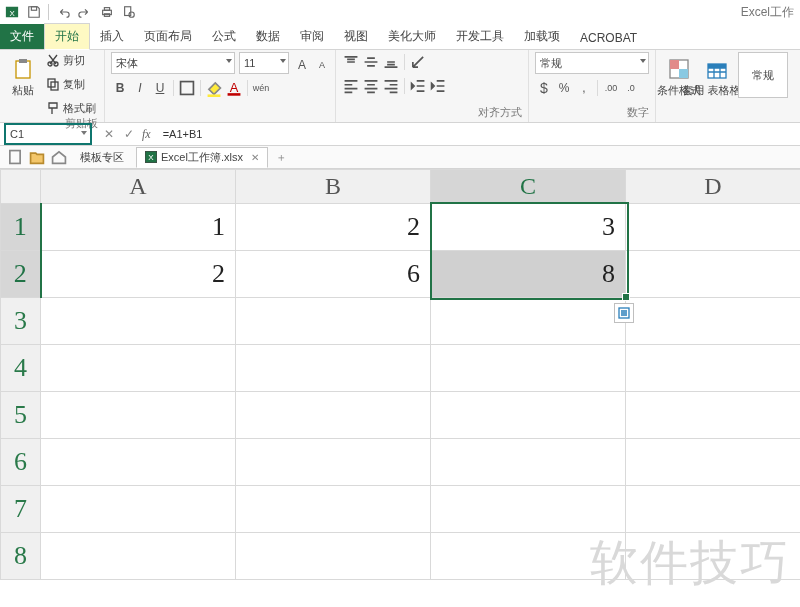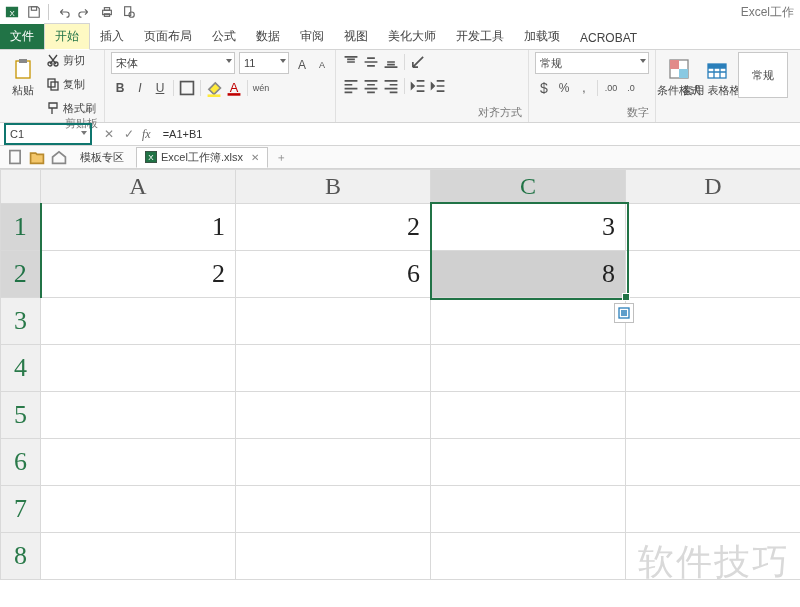--- a/index.html
+++ b/index.html
@@ -69,21 +69,21 @@
 th.rowh.sel{background:#d6d6d6;border-right:2px solid #217346;color:#217346}
 td{height:46px;font-family:"Times New Roman",serif;font-size:26px;color:#222;text-align:right;padding-right:10px;background:#fff}
 td.selA{background:#fff}
 td.selB{background:#d0d0d0}
 .colh span{font-family:"Times New Roman",serif;font-size:24px}
 .selbox{position:absolute;border:2px solid #217346;pointer-events:none}
 .fillh{position:absolute;width:6px;height:6px;background:#217346;border:1px solid #fff}
 .autohint{position:absolute;width:18px;height:18px;border:1px solid #bfbfbf;background:#fff;display:flex;align-items:center;justify-content:center}
 .autohint svg{width:12px;height:12px}
 
-.watermark{position:absolute;right:10px;bottom:20px;font-size:36px;color:#d9d9d9;font-family:Liberation Sans, sans-serif;letter-spacing:2px;pointer-events:none}
+.watermark{position:absolute;right:10px;bottom:12px;font-size:48px;color:#d9d9d9;font-family:Liberation Sans, sans-serif;letter-spacing:2px;pointer-events:none}
 
 
 svg{stroke:currentColor;fill:none;stroke-width:1.3}
 </style>
 </head>
 <body>
 
 <div class="qat">
   <span class="ql">
       <svg viewBox="0 0 16 16">

